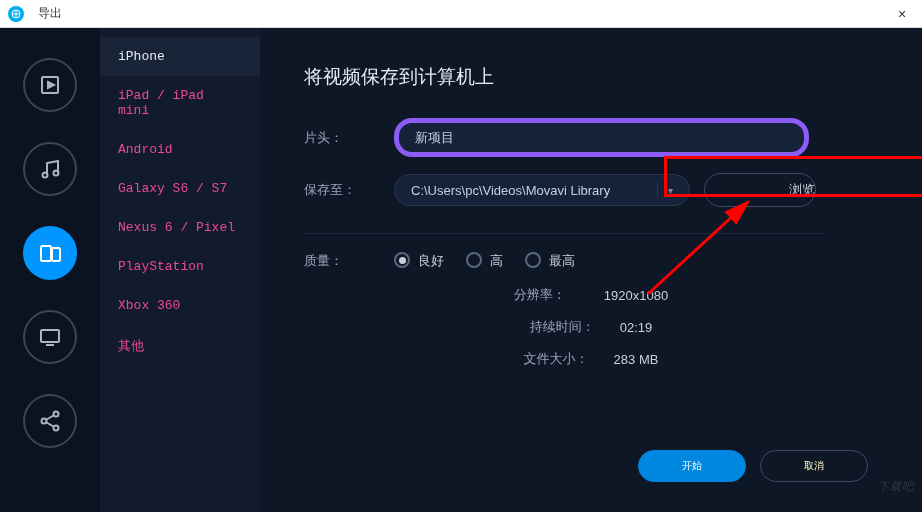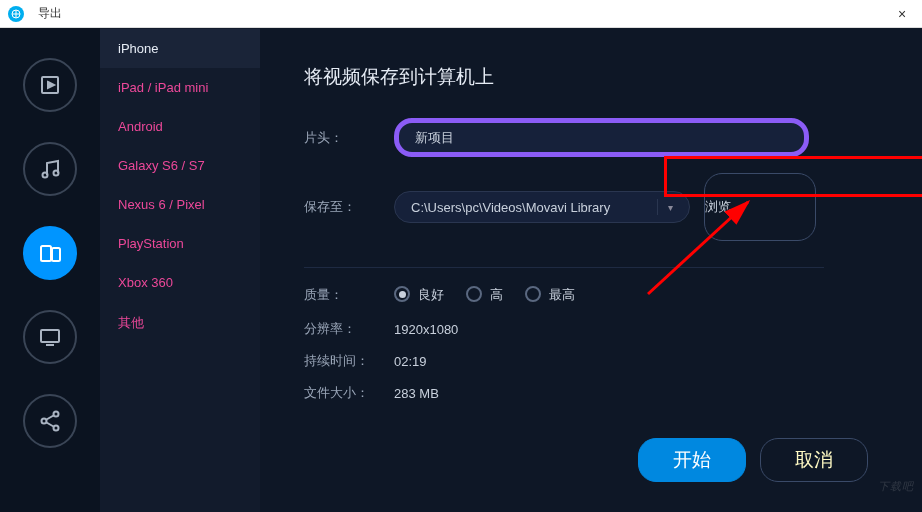--- a/index.html
+++ b/index.html
@@ -66,21 +66,22 @@
     }
     .icon-btn.active {
       background: #0095ff;
       border-color: #0095ff;
       color: #fff;
     }
     .icon-btn svg { width: 24px; height: 24px; }
     .device-list {
       width: 160px;
       background: #121b2c;
-      padding-top: 1px;
+      padding-top: 9px;
+      font-family: Liberation Mono, monospace;
     }
     .device-item {
       padding: 12px 18px;
       color: #ec4899;
       font-size: 13px;
       cursor: pointer;
     }
     .device-item.selected {
       background: #1a2438;
       color: #e6ecf5;
@@ -139,23 +140,23 @@
       height: 16px;
       background: #2a3650;
       margin: 0 10px 0 4px;
     }
     .path-select .chevron { color: #889; font-size: 10px;}
     .browse-btn {
       margin-left: 14px;
       background: transparent;
       border: 1px solid #3a4a68;
       border-radius: 18px;
-      padding: 24px 0;
+      padding: 7px 0;
       width: 112px;
-      text-align: left;
+      text-align: right;
       color: #c8d0dc;
       font-size: 13px;
       cursor: pointer;
     }
     .highlight-box {
       position: absolute;
       border: 3px solid #ff0000;
       pointer-events: none;
     }
     .radios {
@@ -177,37 +178,37 @@
       display: flex;
       align-items: center;
       justify-content: center;
     }
     .radio.checked .dot::after {
       content: "";
       width: 7px; height: 7px;
       border-radius: 50%;
       background: #c8d0dc;
     }
-    .info-row { margin-bottom: 14px; font-size: 13px;}
+    .info-row { margin-bottom: 14px; font-size: 13px; justify-content: center;}
     .info-row .label { color: #9aa6b8; }
     .info-row .value { color: #c8d0dc; }
     .footer {
       margin-top: auto;
       display: flex;
       justify-content: flex-end;
       gap: 14px;
       padding-bottom: 10px;
       padding-right: 10px;
     }
     .btn {
       border-radius: 18px;
       padding: 8px 0;
       width: 108px;
       text-align: center;
-      font-size: 19px;
+      font-size: 10px;
       cursor: pointer;
     }
     .btn-primary {
       background: #0088e0;
       color: #fff;
       border: 1px solid #0088e0;
     }
     .btn-secondary {
       background: transparent;
       border: 1px solid #3a4a68;

